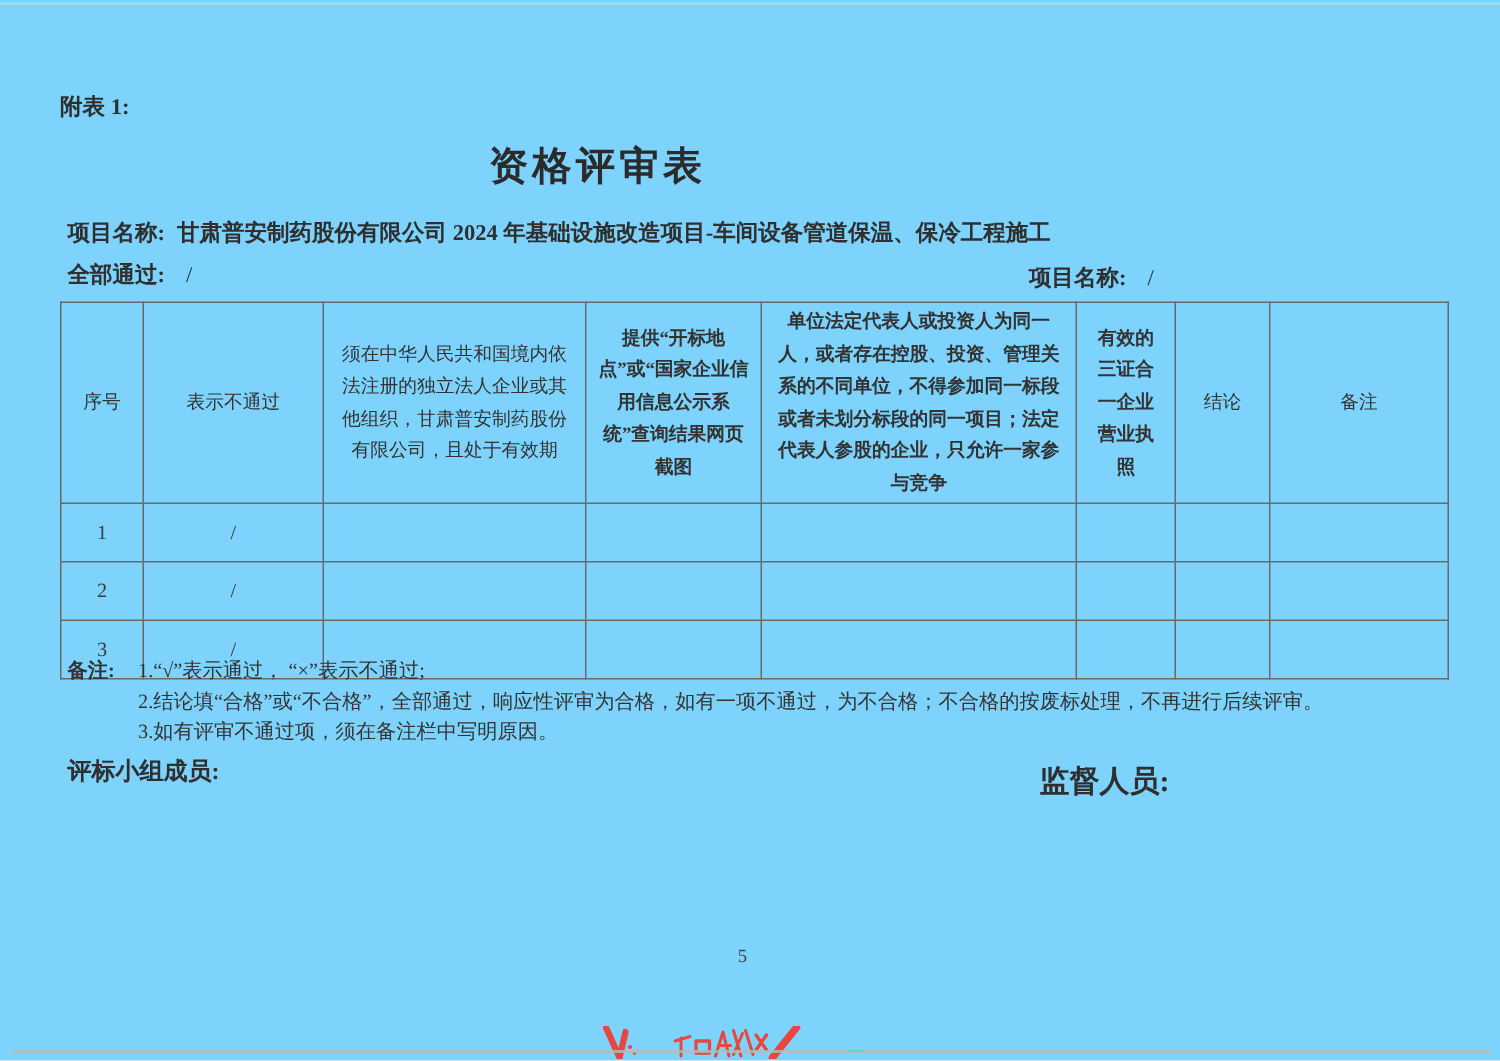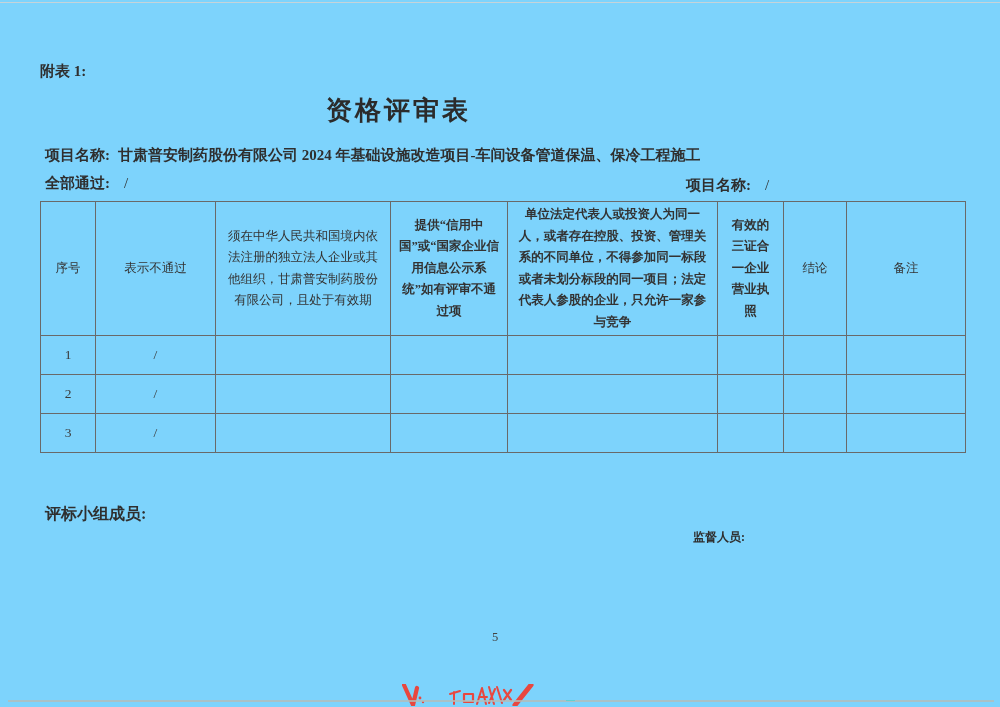--- a/index.html
+++ b/index.html
@@ -32,21 +32,21 @@
   .qual-table thead th.hv { font-weight:bold; }
   .qual-table thead th.narrowwrap { padding:2px 12px; }
   .qual-table tbody tr { height:39px; }
   .qual-table tbody td { font-size:13.5px; color:#3a3a3a; }
 
   .notes { position:absolute; left:45px; top:437px; width:920px; font-size:13.5px; line-height:20.5px; color:#333; }
   .notes .lbl { font-weight:bold; display:inline-block; width:47px; }
   .notes .indent { padding-left:47px; }
 
   .team-label { position:absolute; left:45px; top:504px; font-size:16px; font-weight:bold; }
-  .supervisor-label { position:absolute; left:693px; top:529px; font-size:12px; font-weight:bold; }
+  .supervisor-label { position:absolute; left:693px; top:507px; font-size:20px; font-weight:bold; }
 
   .page-number { position:absolute; left:455px; top:630px; width:80px; text-align:center; font-size:12.5px; color:#444; }
 
   .seal { position:absolute; left:402px; top:684px; width:132px; height:22px; }
 </style>
 </head>
 <body>
 
 <div class="page">
 
@@ -78,21 +78,21 @@
       <col style="width:210px">
         <col style="width:66px">
         <col style="width:63px">
         <col style="width:119px">
     </colgroup>
     <thead>
       <tr>
         <th>序号</th>
         <th>表示不通过</th>
         <th>须在中华人民共和国境内依法注册的独立法人企业或其他组织，甘肃普安制药股份有限公司，且处于有效期</th>
-        <th class="hv">提供“信用中国”或“国家企业信用信息公示系统”如有评审不通过项</th>
+        <th class="hv">提供“开标地点”或“国家企业信用信息公示系统”查询结果网页截图</th>
         <th class="hv">单位法定代表人或投资人为同一人，或者存在控股、投资、管理关系的不同单位，不得参加同一标段或者未划分标段的同一项目；法定代表人参股的企业，只允许一家参与竞争</th>
         <th class="hv narrowwrap">有效的三证合一企业营业执照</th>
         <th>结论</th>
         <th>备注</th>
       </tr>
     </thead>
     <tbody>
       <tr>
         <td>1</td>
         <td>/</td>
@@ -119,20 +119,27 @@
         <td></td>
         <td></td>
         <td></td>
         <td></td>
         <td></td>
         <td></td>
       </tr>
     </tbody>
   </table>
 
+  <div class="notes">
+    <div>
+      <span class="lbl">备注:</span><span>1.“√”表示通过， “×”表示不通过;</span>
+    </div>
+    <div class="indent">2.结论填“合格”或“不合格”，全部通过，响应性评审为合格，如有一项不通过，为不合格；不合格的按废标处理，不再进行后续评审。</div>
+    <div class="indent">3.如有评审不通过项，须在备注栏中写明原因。</div>
+  </div>
 
   <div class="team-label">评标小组成员:</div>
   <div class="supervisor-label">监督人员:</div>
 
   <div class="page-number">5</div>
 
   <svg class="seal" viewBox="0 0 132 22" xmlns="http://www.w3.org/2000/svg">
     <g stroke="#e8473f" fill="none" stroke-linecap="round" stroke-linejoin="round">
       <path d="M2 1 L11 21 L15 4" stroke-width="4.2"></path>
       <circle cx="18" cy="14" r="1.4" fill="#e8473f" stroke="none"></circle>

